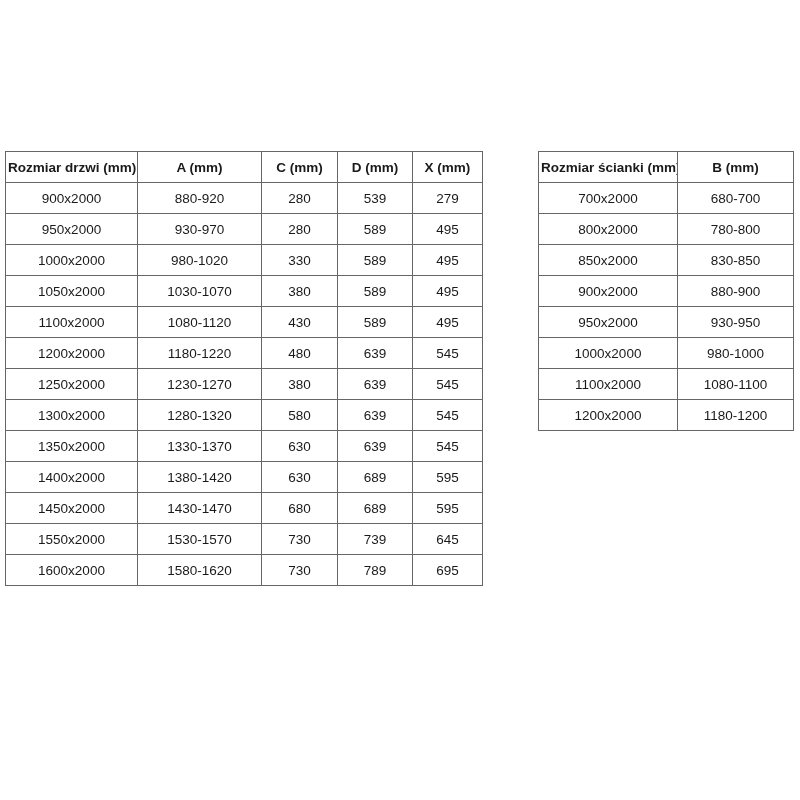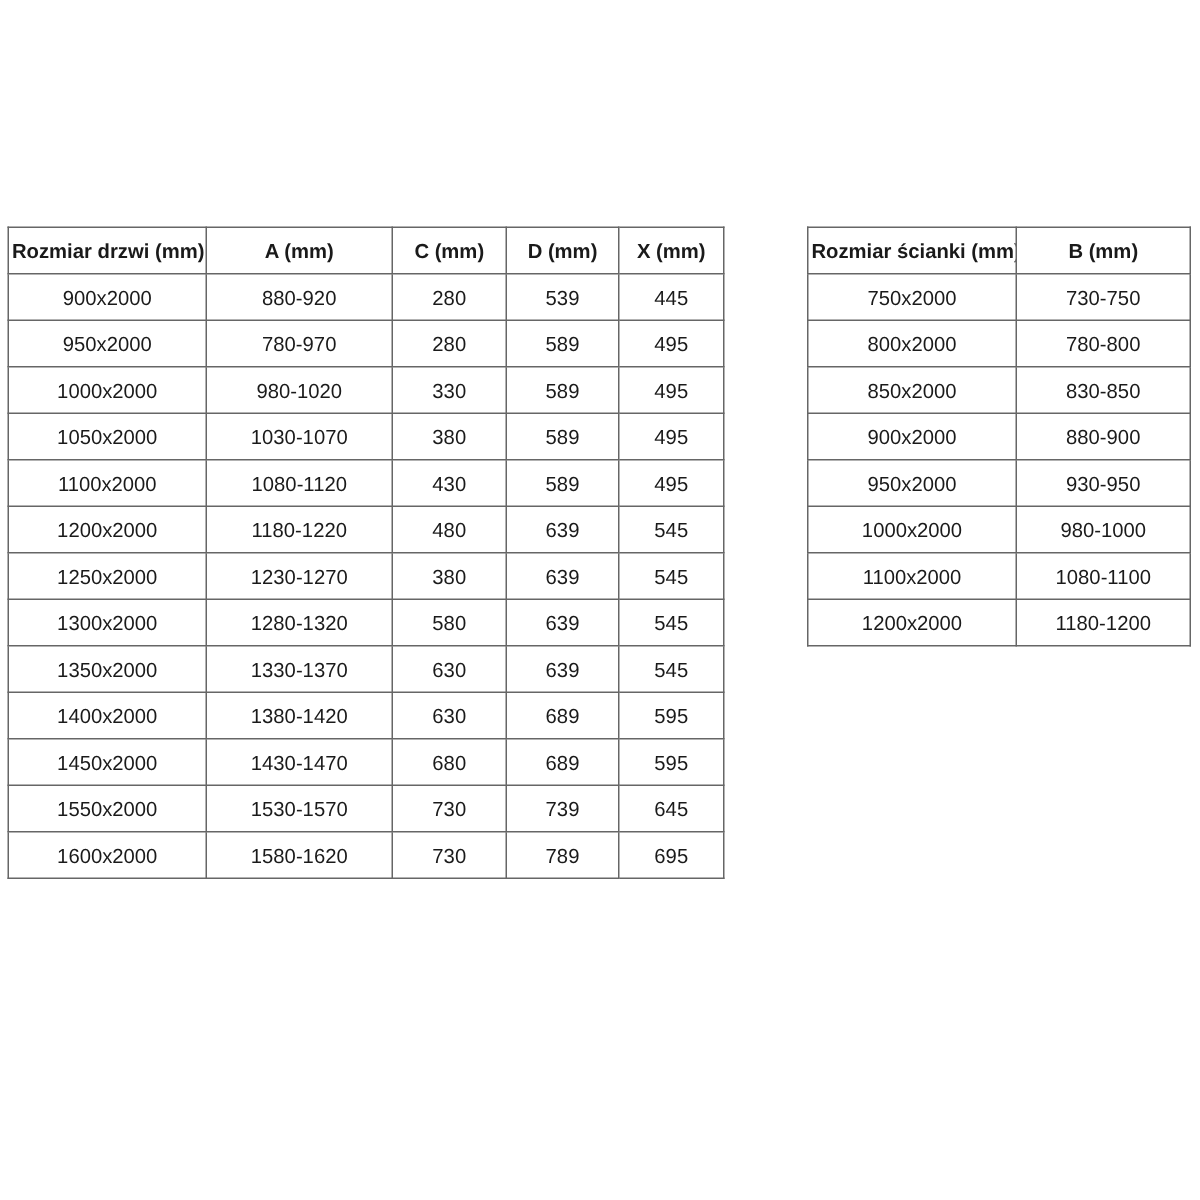--- a/index.html
+++ b/index.html
@@ -64,25 +64,25 @@
         <th>D (mm)</th>
         <th>X (mm)</th>
       </tr>
   </thead>
   <tbody>
       <tr>
         <td>900x2000</td>
         <td>880-920</td>
         <td>280</td>
         <td>539</td>
-        <td>445</td>
+        <td>279</td>
       </tr>
       <tr>
         <td>950x2000</td>
-        <td>780-970</td>
+        <td>930-970</td>
         <td>280</td>
         <td>589</td>
         <td>495</td>
       </tr>
       <tr>
         <td>1000x2000</td>
         <td>980-1020</td>
         <td>330</td>
         <td>589</td>
         <td>495</td>
@@ -166,22 +166,22 @@
     <col style="width:116px">
   </colgroup>
   <thead>
     <tr>
         <th>Rozmiar ścianki (mm)</th>
         <th>B (mm)</th>
       </tr>
   </thead>
   <tbody>
       <tr>
-        <td>750x2000</td>
-        <td>730-750</td>
+        <td>700x2000</td>
+        <td>680-700</td>
       </tr>
       <tr>
         <td>800x2000</td>
         <td>780-800</td>
       </tr>
       <tr>
         <td>850x2000</td>
         <td>830-850</td>
       </tr>
       <tr>

